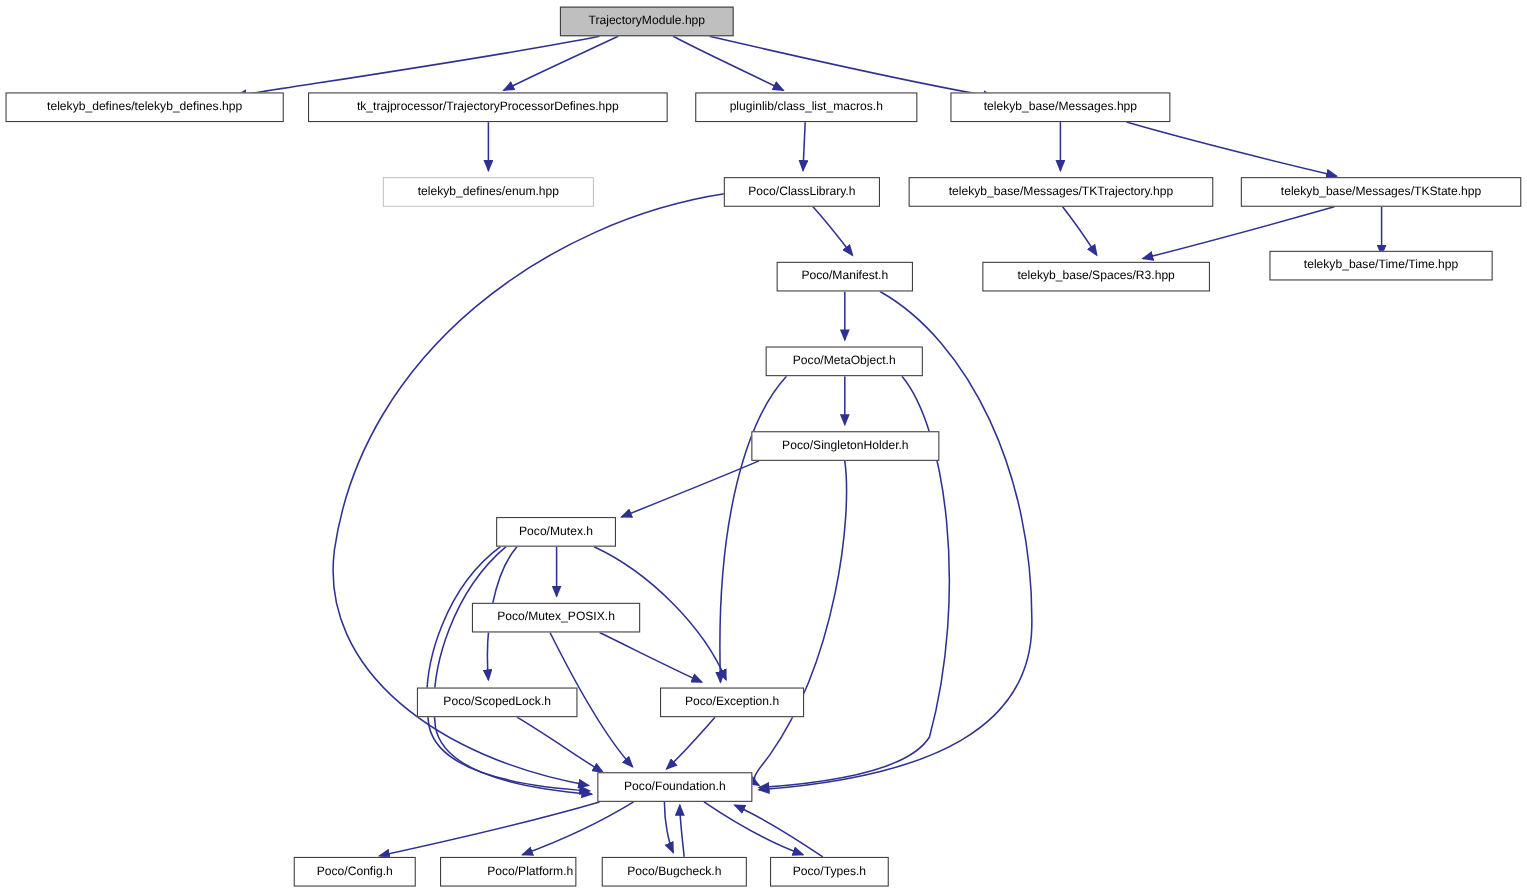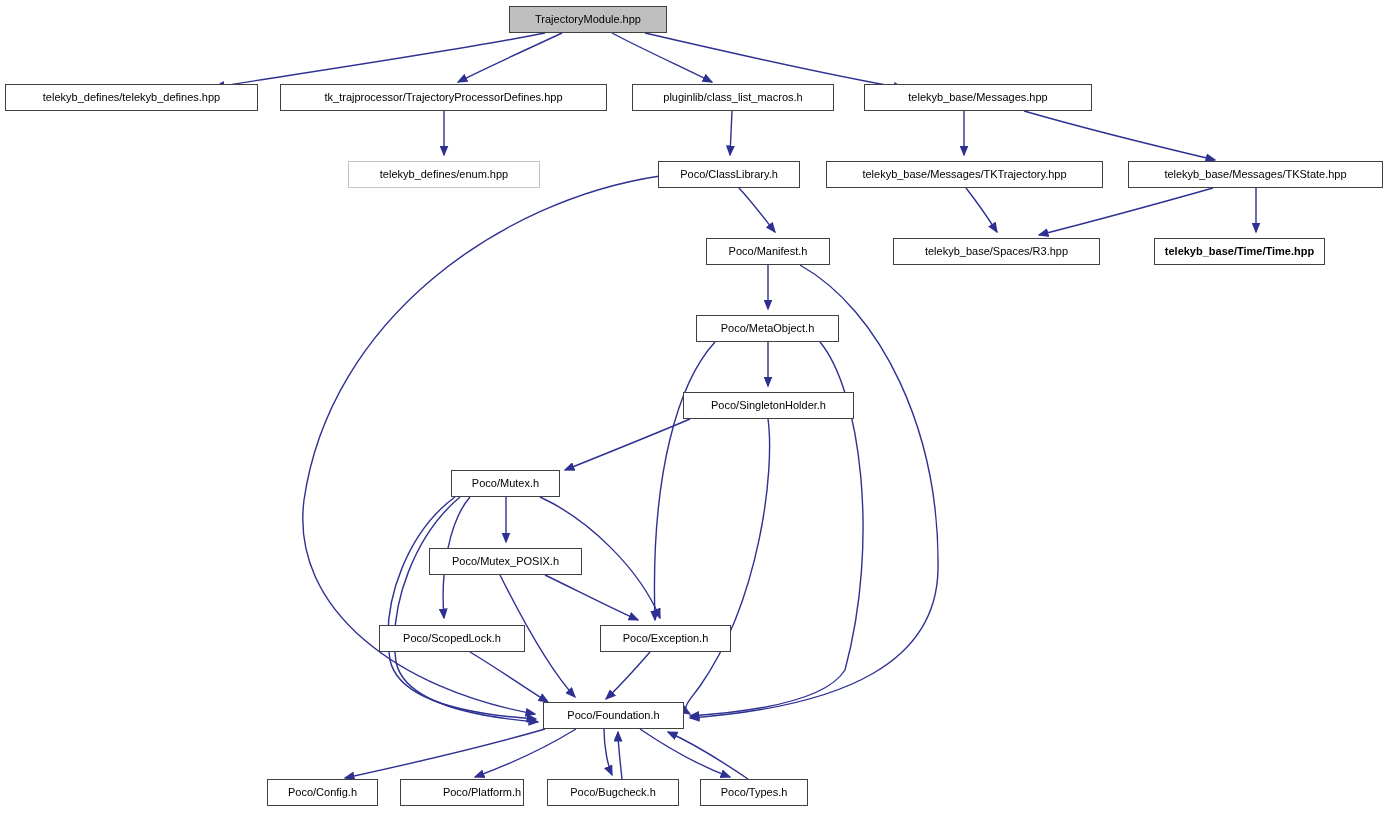--- a/index.html
+++ b/index.html
@@ -67,42 +67,42 @@
       </div>
       <div class="node" style="left: 5px; top: 84px; width: 253px; height: 27px;">
         <span>telekyb_defines/telekyb_defines.hpp</span>
       </div>
       <div class="node" style="left: 280px; top: 84px; width: 327px; height: 27px;">
         <span>tk_trajprocessor/TrajectoryProcessorDefines.hpp</span>
       </div>
       <div class="node" style="left: 632px; top: 84px; width: 202px; height: 27px;">
         <span>pluginlib/class_list_macros.h</span>
       </div>
-      <div class="node" style="left: 864px; top: 84px; width: 228px; height: 27px;">
+      <div class="node" style="left: 864px; top: 84px; width: 200px; height: 27px;">
         <span>telekyb_base/Messages.hpp</span>
       </div>
       <div class="node faint" style="left: 348px; top: 161px; width: 192px; height: 27px;">
         <span>telekyb_defines/enum.hpp</span>
       </div>
       <div class="node" style="left: 658px; top: 161px; width: 142px; height: 27px;">
         <span>Poco/ClassLibrary.h</span>
       </div>
       <div class="node" style="left: 826px; top: 161px; width: 277px; height: 27px;">
         <span>telekyb_base/Messages/TKTrajectory.hpp</span>
       </div>
       <div class="node" style="left: 1128px; top: 161px; width: 255px; height: 27px;">
         <span>telekyb_base/Messages/TKState.hpp</span>
       </div>
       <div class="node" style="left: 706px; top: 238px; width: 124px; height: 27px;">
         <span>Poco/Manifest.h</span>
       </div>
       <div class="node" style="left: 893px; top: 238px; width: 207px; height: 27px;">
         <span>telekyb_base/Spaces/R3.hpp</span>
       </div>
-      <div class="node" style="left: 1154px; top: 238px; width: 171px; height: 27px; font-weight: bold;">
+      <div class="node" style="left: 1154px; top: 228px; width: 203px; height: 27px;">
         <span>telekyb_base/Time/Time.hpp</span>
       </div>
       <div class="node" style="left: 696px; top: 315px; width: 143px; height: 27px;">
         <span>Poco/MetaObject.h</span>
       </div>
       <div class="node" style="left: 683px; top: 392px; width: 171px; height: 27px;">
         <span>Poco/SingletonHolder.h</span>
       </div>
       <div class="node" style="left: 451px; top: 470px; width: 109px; height: 27px;">
         <span>Poco/Mutex.h</span>

